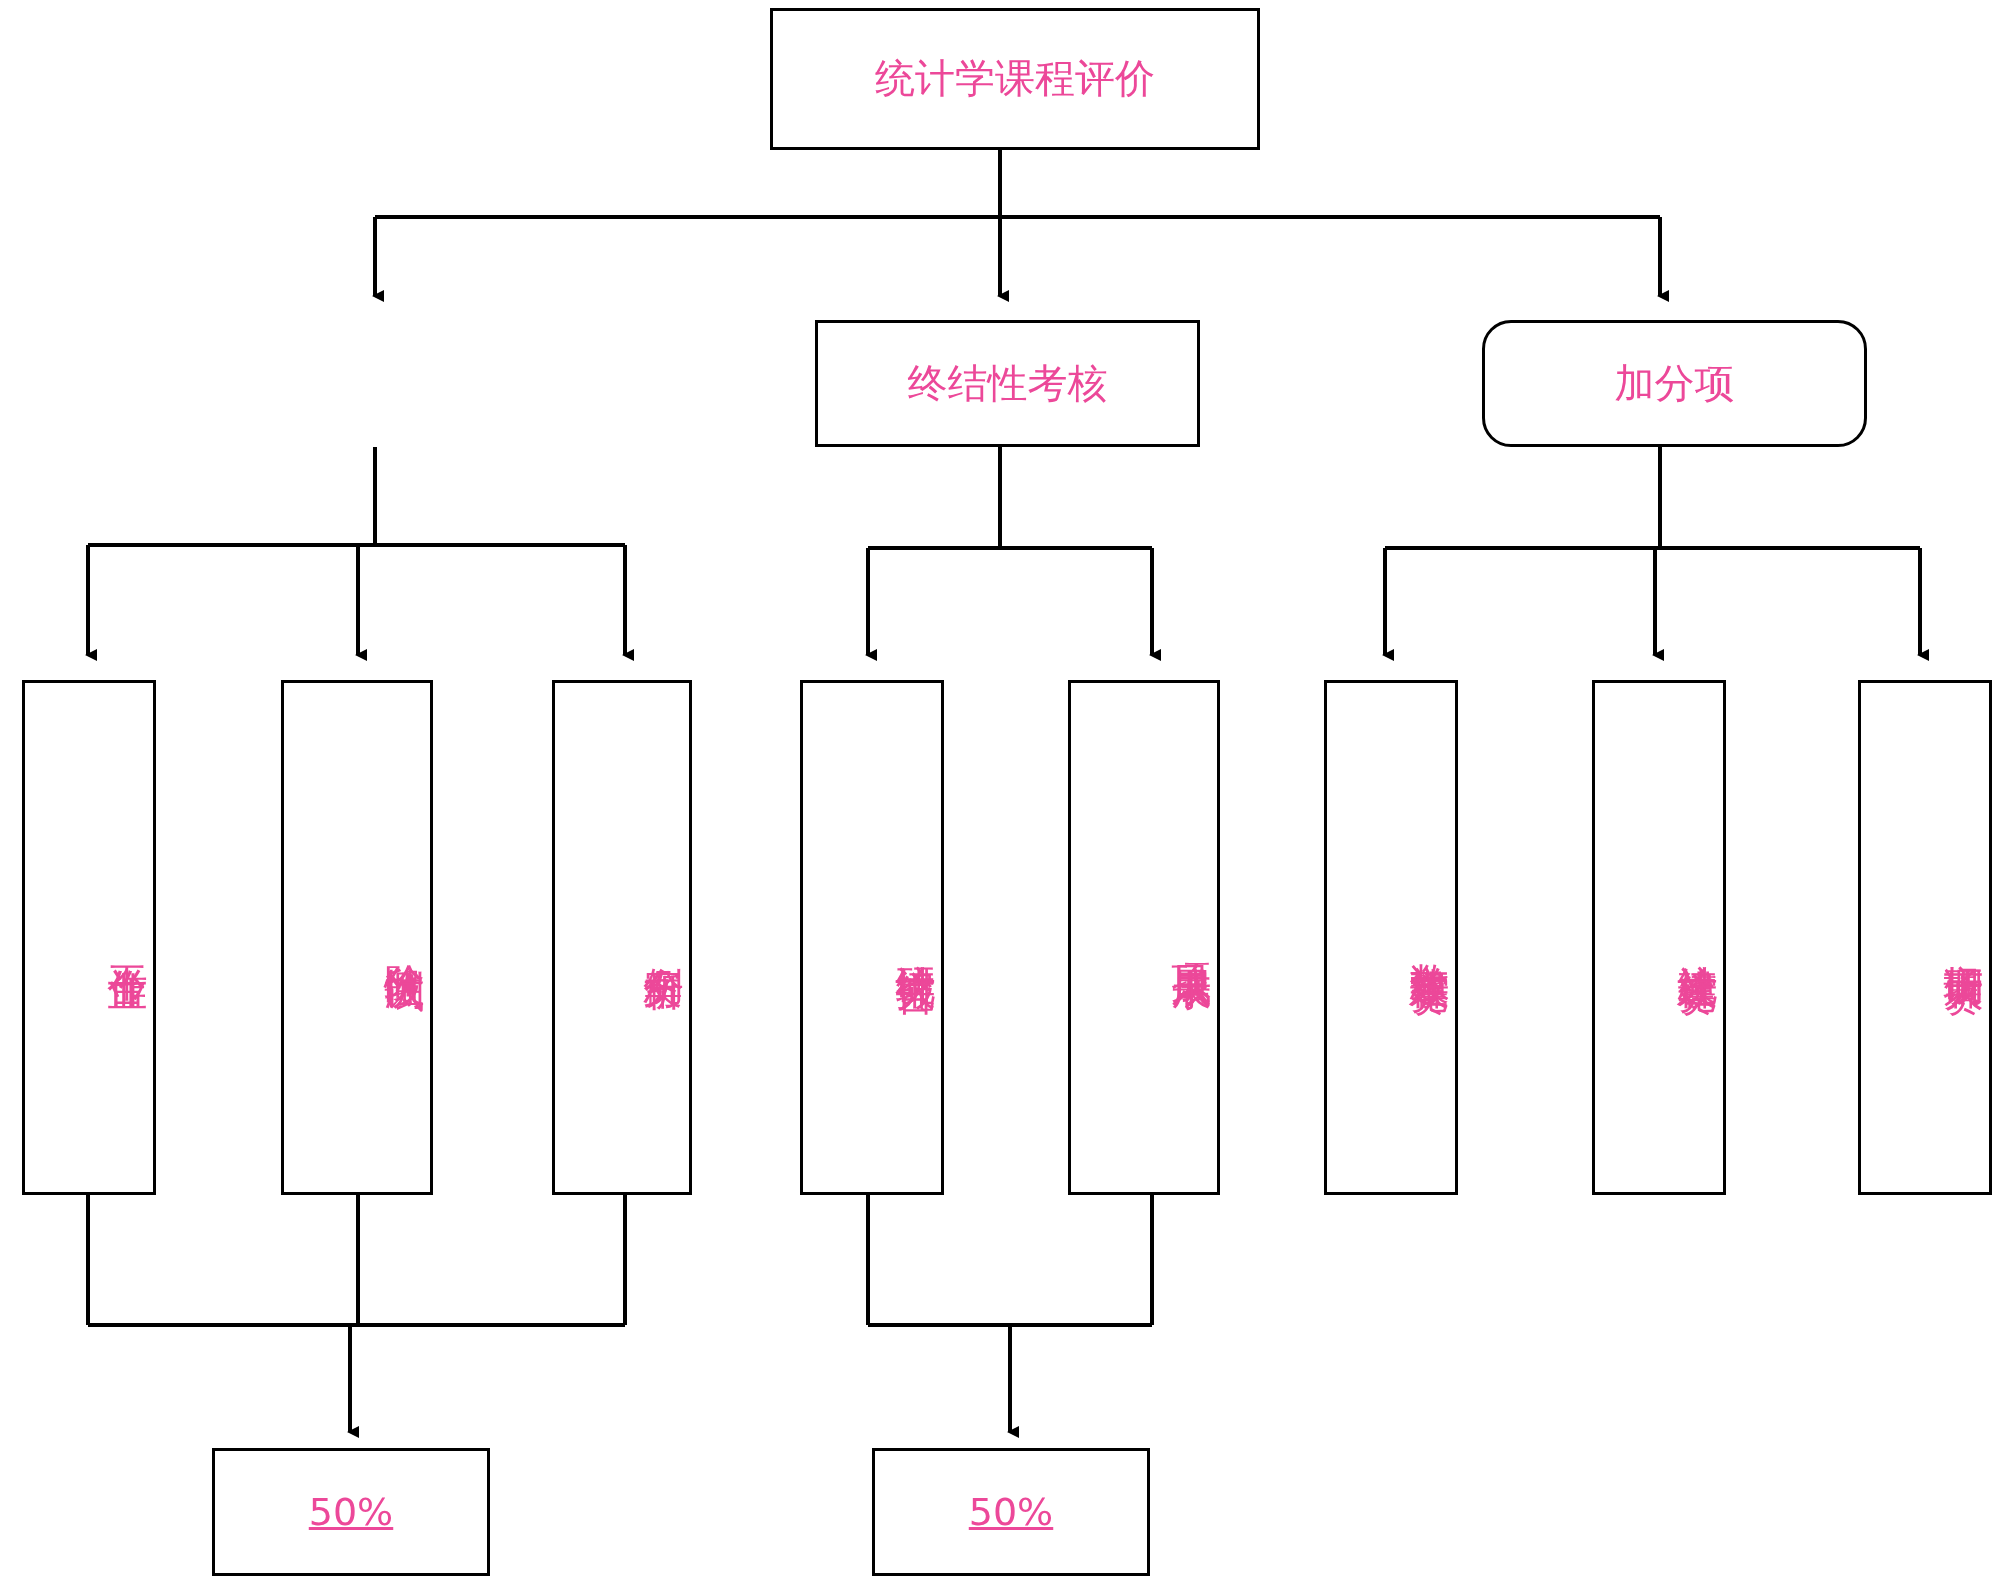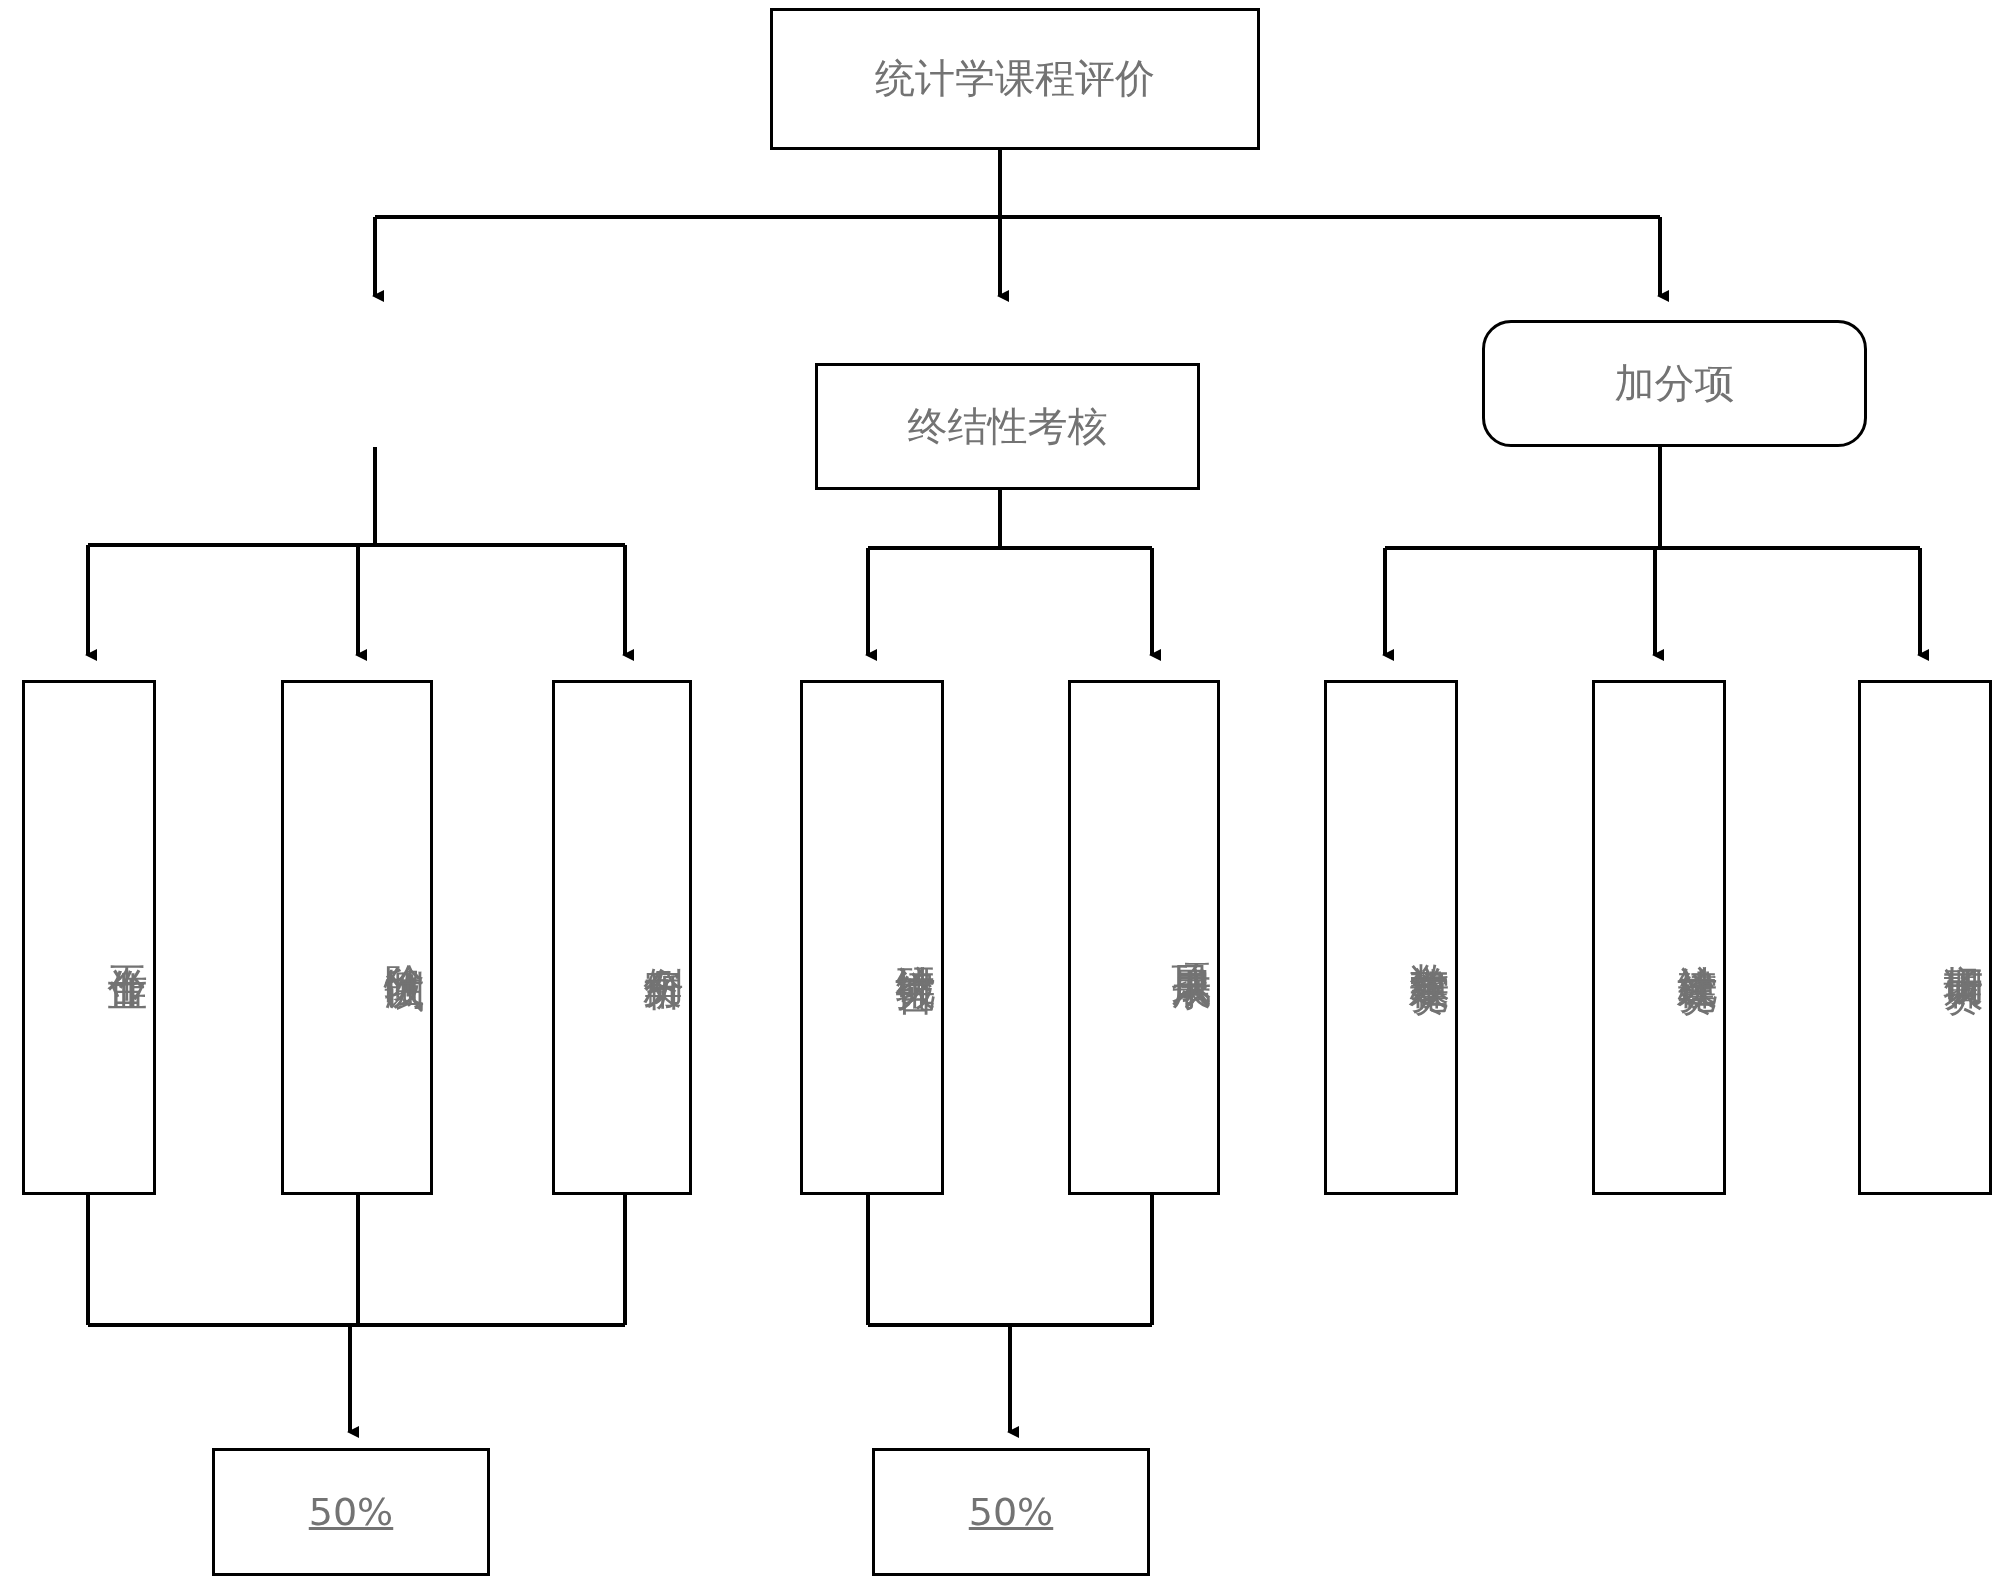--- a/index.html
+++ b/index.html
@@ -27,21 +27,21 @@
   }
   .node {
     position: absolute;
     box-sizing: border-box;
     border: 3px solid #000000;
     background: #ffffff;
     display: flex;
     align-items: center;
     justify-content: center;
     text-align: right;
-    color: #737373;
+    color: #ec4899;
     line-height: 1.18;
   }
   .node-root {
     font-size: 40px;
   }
   .node-l1 {
     font-size: 40px;
   }
   .node-weight {
     font-size: 38px;
@@ -111,21 +111,21 @@
       <path d="M1655,548 L1655,655" marker-end="url(#arrow)"></path>
       <path d="M1920,548 L1920,655" marker-end="url(#arrow)"></path>
     </g>
   </svg>
 
   <div class="node node-root" style="left:770px; top:8px; width:490px; height:142px;">
     <span>统计学课程评价</span>
   </div>
 
 
-  <div class="node node-l1" style="left:815px; top:320px; width:385px; height:127px;margin-top:43px;">
+  <div class="node node-l1" style="left:815px; top:320px; width:385px; height:127px;">
     <span>终结性考核</span>
   </div>
 
   <div class="node node-l1" style="left:1482px; top:320px; width:385px; height:127px;border-radius:29px;">
     <span>加分项</span>
   </div>
 
   <div class="node node-leaf" style="left:22px; top:680px; width:134px; height:515px;">
     <span class="txt">平台作业</span>
   </div>

